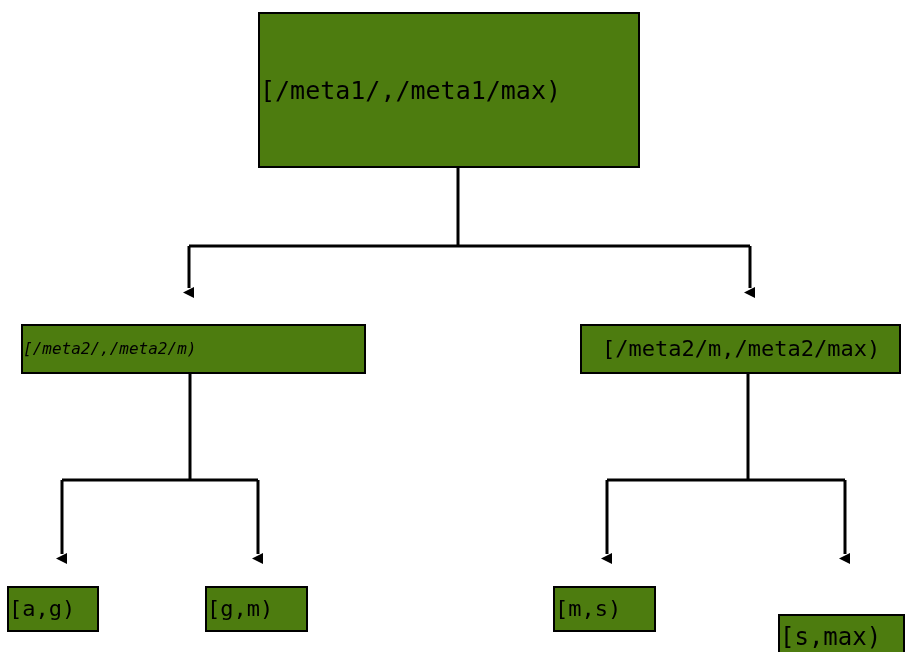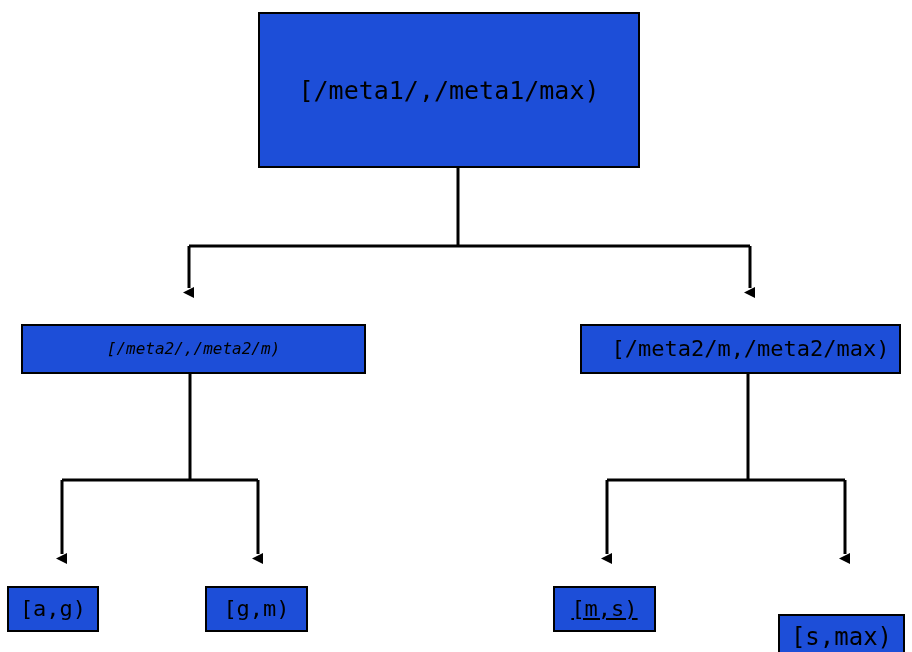--- a/index.html
+++ b/index.html
@@ -22,24 +22,24 @@
     position: absolute;
     left: 0;
     top: 0;
     width: 912px;
     height: 652px;
   }
   .node-box {
     position: absolute;
     box-sizing: border-box;
     border: 2px solid #000000;
-    background: #1d4ed8;
+    background: #4d7c0f;
     display: flex;
     align-items: center;
-    justify-content: center;
+    justify-content: flex-start;
     color: #000000;
     font-family: "DejaVu Sans Mono", monospace;
     white-space: pre;
     letter-spacing: 0px;
   }
   .node-label {
     display: block;
     line-height: 1;
   }
   
@@ -81,21 +81,20 @@
     width: 103px;
     height: 46px;
     font-size: 22px;
   }
   #node-leaf-ms {
     left: 553px;
     top: 586px;
     width: 103px;
     height: 46px;
     font-size: 22px;
-    text-decoration: underline;
   }
   #node-leaf-smax {
     left: 778px;
     top: 586px;
     width: 127px;
     height: 46px;
     font-size: 24px;
     margin-top: 28px;
   }
 </style>

